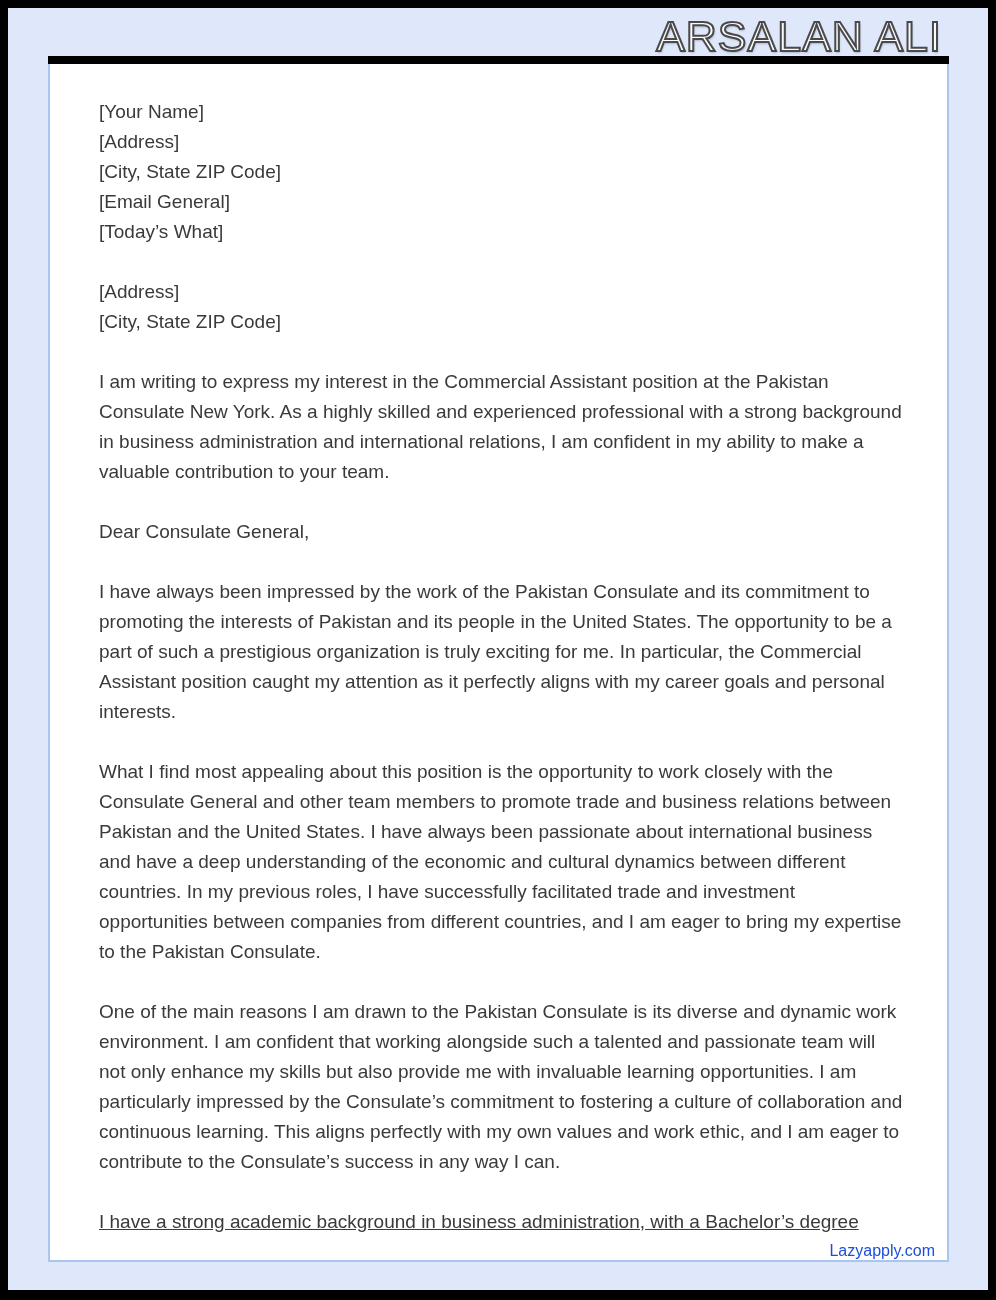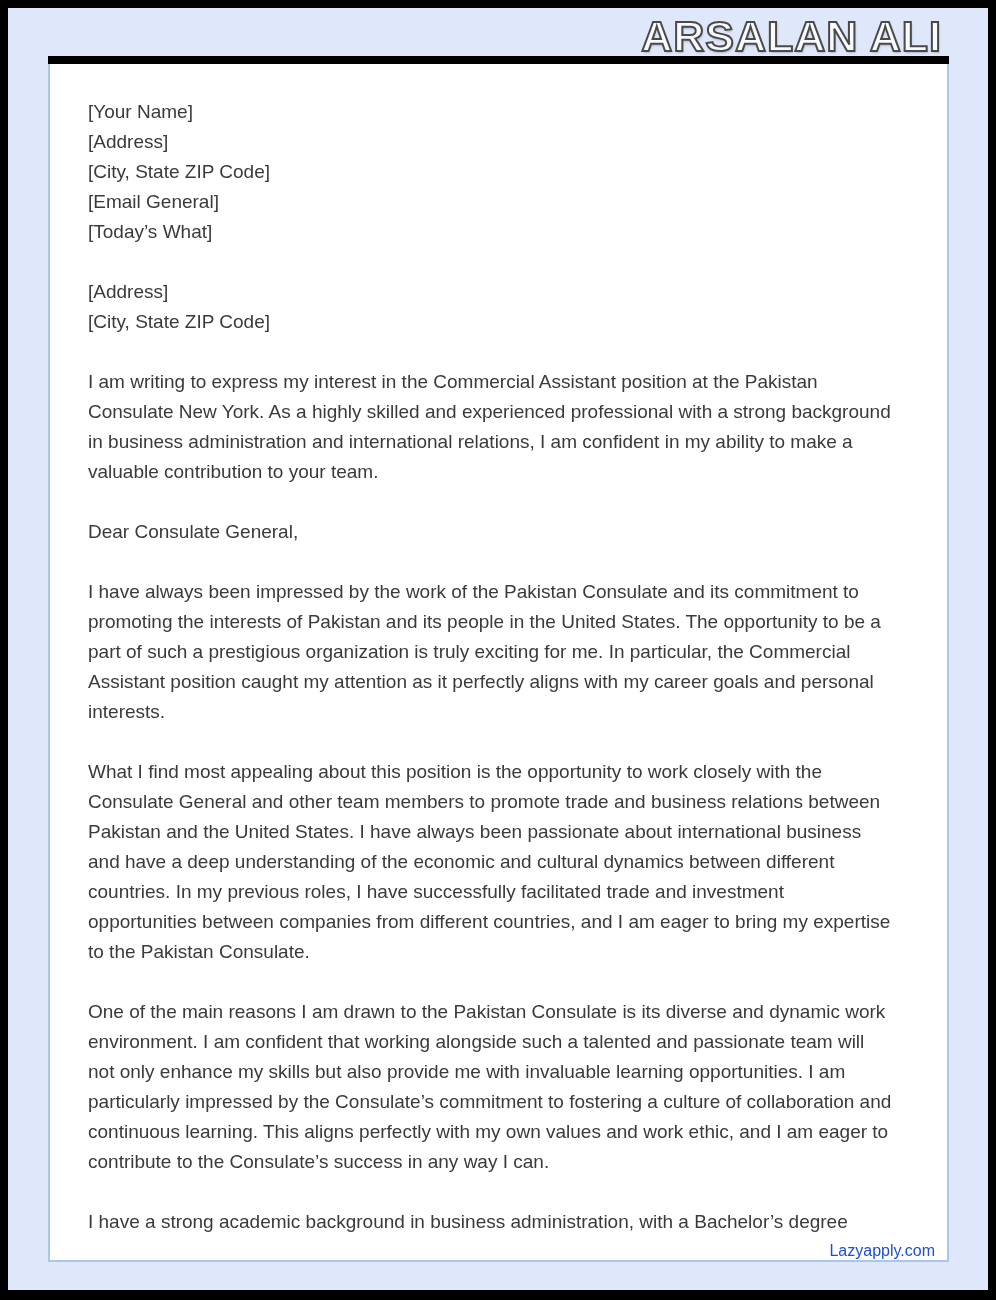--- a/index.html
+++ b/index.html
@@ -22,21 +22,21 @@
     left: 8px; top: 8px; right: 8px; bottom: 10px;
     background: #dfe7fa;
     overflow: hidden;
   }
   
   .header-name {
     position: absolute;
     top: 4px;
     right: 46px;
     font-size: 43px;
-    font-weight: 700;
+    font-weight: 400;
     letter-spacing: 1px;
     color: #4a4a4a;
     -webkit-text-fill-color: #fafbfe;
     -webkit-text-stroke: 2px #4a4a4a;
     text-shadow: 1px 2px 2px rgba(90,100,130,0.35);
     white-space: nowrap;
   }
   
   .doc-topbar {
     position: absolute;
@@ -51,28 +51,28 @@
     width: 901px; height: 1198px;
     box-sizing: border-box;
     background: #ffffff;
     border-left: 2px solid #abc6ee;
     border-right: 2px solid #abc6ee;
     border-bottom: 2px solid #abc6ee;
   }
   
   .letter {
     position: absolute;
-    left: 80px; top: 89px;
+    left: 91px; top: 89px;
     width: 805px;
     font-size: 19px;
     line-height: 30px;
     color: #3a3a3a;
   }
   .block { margin: 0 0 30px 0; }
-  .block:last-child { margin-bottom: 4px; }
+  .block:last-child { margin-bottom: 4px; text-decoration: underline; }
   .watermark {
     position: absolute;
     top: 1234px;
     right: 53px;
     font-size: 16px;
     line-height: 18px;
     color: #1d4ed8;
   }
 </style>
 </head>

